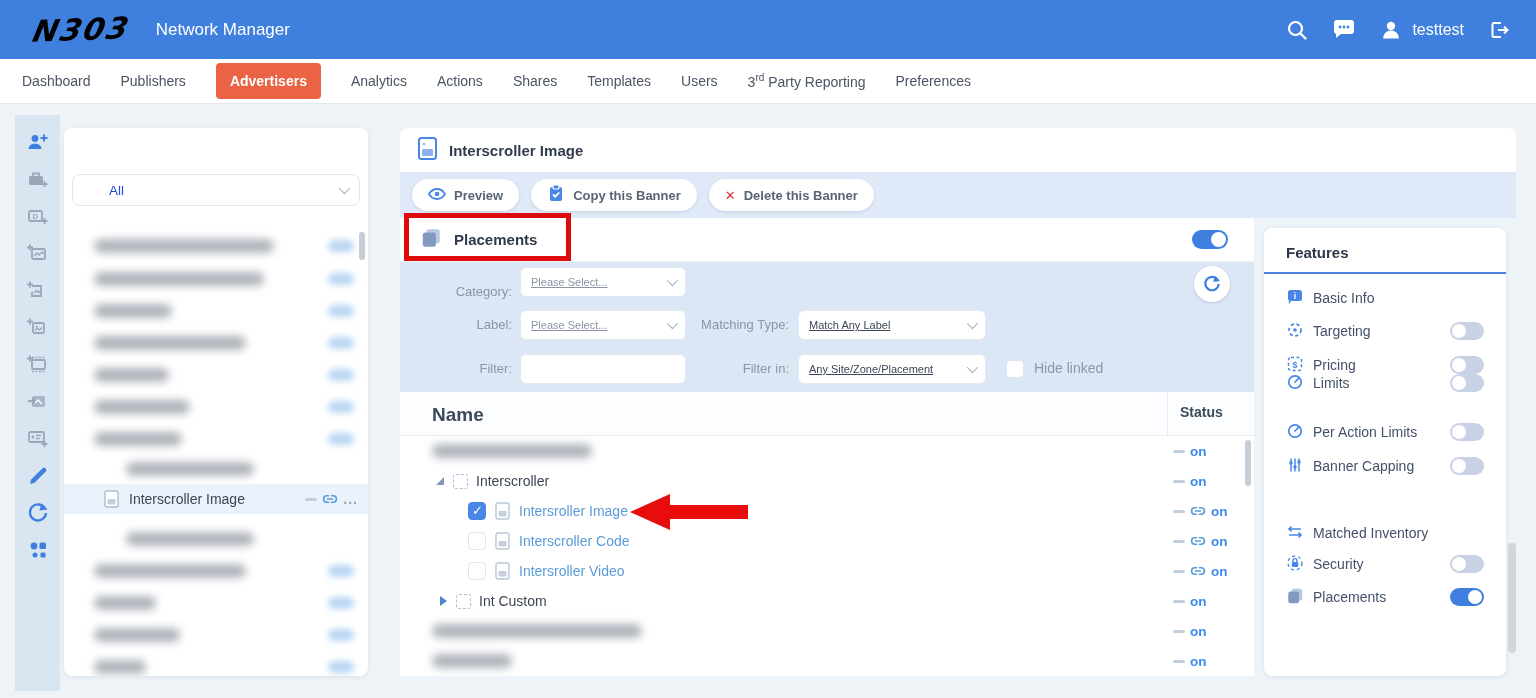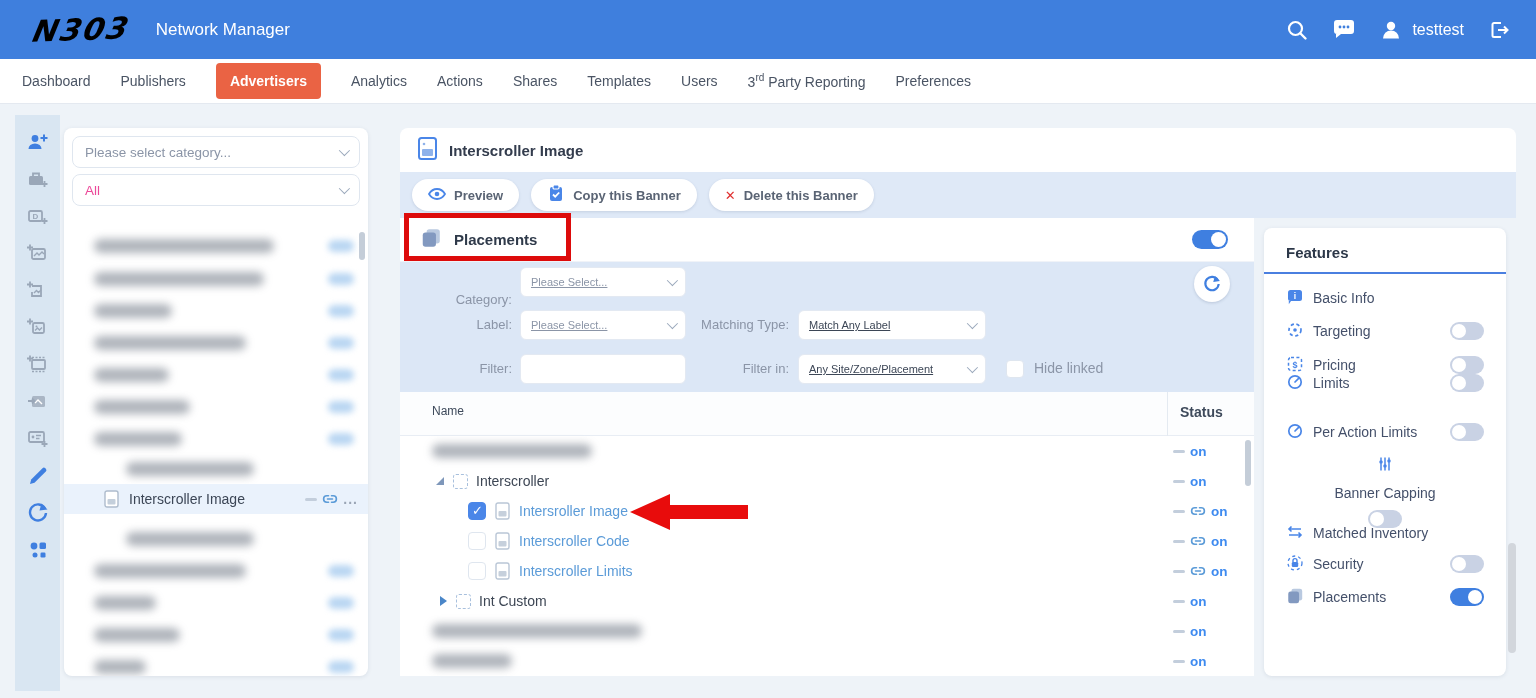--- a/index.html
+++ b/index.html
@@ -17,21 +17,21 @@
   .tab { font-size:14px; color:#4a5464; cursor:pointer; white-space:nowrap; }
   .tab.active { background:#ea6344; color:#fff; font-weight:bold; padding:10px 14px; border-radius:4px; }
   .tab sup { font-size:10px; }
   
   .rail { position:absolute; left:15px; top:115px; width:45px; height:576px; background:#d9e6f2; display:flex; flex-direction:column; align-items:center; padding-top:16px; gap:13px; }
   .railico { width:24px; height:24px; display:flex; align-items:center; justify-content:center; cursor:pointer; }
   
   .leftcard { position:absolute; left:64px; top:128px; width:304px; height:548px; background:#fff; border-radius:8px; box-shadow:0 1px 4px rgba(40,60,90,.10); overflow:hidden; }
   .selbox { position:absolute; left:8px; width:288px; height:32px; border:1px solid #dfe6ef; border-radius:8px; display:flex; align-items:center; padding:0 12px; background:#fff; cursor:pointer; }
   .selbox .stext { font-size:13.5px; color:#8b95a7; flex:1; overflow:hidden; white-space:nowrap; }
-  .selbox .stext.dark { color:#ec4899; }
+  .selbox .stext.dark { color:#1d4ed8;margin-left:24px; }
   .chev { width:8px; height:8px; border-right:1.6px solid #9aa8bb; border-bottom:1.6px solid #9aa8bb; transform:rotate(45deg) translateY(-2px); }
   .blurbar { position:absolute; height:14px; border-radius:7px; background:#6d7683; filter:blur(4px); opacity:.55; }
   .blurbadge { position:absolute; width:26px; height:12px; border-radius:6px; background:#b9d6f2; filter:blur(3px); }
   .treerow-sel { position:absolute; left:0; width:304px; height:30px; background:#eaf2fc; display:flex; align-items:center; cursor:pointer; }
   .dashpill { display:inline-block; width:12px; height:3px; border-radius:2px; background:#c3cedc; }
   .vscroll { position:absolute; width:6px; border-radius:3px; background:#c4cdd8; }
   
   .titlecard { position:absolute; left:400px; top:128px; width:1116px; height:44px; background:#fff; border-radius:8px 8px 0 0; display:flex; align-items:center; padding-left:18px; gap:12px; }
   .titlecard .t { font-size:15px; font-weight:bold; color:#333c4d; }
   .toolbar { position:absolute; left:400px; top:172px; width:1116px; height:46px; background:#dfe9f7; display:flex; align-items:center; gap:12px; padding-left:12px; }
@@ -47,21 +47,21 @@
   .flabel { position:absolute; width:92px; text-align:right; font-size:13px; color:#8b95a7; line-height:30px; }
   .fsel { position:absolute; height:30px; background:#fff; border:1px solid #e3e9f2; border-radius:6px; display:flex; align-items:center; padding:0 10px; cursor:pointer; }
   .fsel .stext { font-size:11px; color:#8b95a7; flex:1; white-space:nowrap;text-decoration:underline; }
   .fsel .stext.dark { color:#3c4656; }
   .finput { position:absolute; height:30px; background:#fff; border:1px solid #e3e9f2; border-radius:6px; padding:0 10px; font-size:13px; color:#3c4656; font-family:inherit; outline:none; }
   .cb { width:18px; height:18px; border:1px solid #dfe6ef; border-radius:4px; background:#fff; cursor:pointer; flex:none; }
   .cb.checked { background:#4a86e8; border-color:#4a86e8; position:relative; }
   .cb.checked::after { content:"✓"; position:absolute; color:#fff; font-size:13px; font-weight:bold; left:3px; top:0px; }
   .refreshbtn { position:absolute; width:36px; height:36px; border-radius:50%; background:#fff; box-shadow:0 1px 3px rgba(50,70,110,.2); display:flex; align-items:center; justify-content:center; cursor:pointer; }
   .thead { position:absolute; left:0; top:174px; width:854px; height:44px; background:#fcfdfe; border-bottom:1px solid #e8edf4; }
-  .thead .cname { position:absolute; left:32px; top:12px; font-weight:normal; color:#3e4a5b; font-size:12px; }
+  .thead .cname { position:absolute; left:32px; top:12px; font-weight:bold; color:#3e4a5b; font-size:19px; }
   .thead .cstatus { position:absolute; left:780px; top:12px; font-weight:bold; color:#3e4a5b; font-size:14px; }
   .thead .vline { position:absolute; left:767px; top:0; width:1px; height:44px; background:#e4eaf1; }
   .trow { position:absolute; left:0; width:846px; height:30px; display:flex; align-items:center; cursor:pointer; }
   .tri-exp { width:0; height:0; border-bottom:8px solid #7e97ba; border-left:8px solid transparent; }
   .tri-col { width:0; height:0; border-left:7px solid #4a86c8; border-top:5px solid transparent; border-bottom:5px solid transparent; }
   .dashsq { width:15px; height:15px; border:1.4px dashed #a8c0dd; border-radius:3px; flex:none; }
   .rowlink { font-size:14px; color:#5b9bd8; }
   .rowtext { font-size:14px; color:#3d4654; }
   .statuscell { position:absolute; display:flex; align-items:center; gap:5px; }
   .on-txt { color:#3d8af0; font-weight:bold; font-size:13.5px; }
@@ -210,24 +210,20 @@
       <svg width="24" height="24" viewBox="0 0 24 24">
         <circle cx="8" cy="8" r="3.4" fill="#3f7fe0"></circle>
         <rect x="13.5" y="4.5" width="6.5" height="6.5" rx="1.5" fill="#3f7fe0"></rect>
         <circle cx="9" cy="17" r="2.5" fill="#3f7fe0"></circle>
         <rect x="14.5" y="14.5" width="5" height="5" rx="1.2" fill="#3f7fe0"></rect>
       </svg>
     </span>
 </div>
 
 <aside class="leftcard">
-  <div class="selbox" style="top:8px;">
-    <span class="stext">Please select category...</span>
-    <span class="chev"></span>
-  </div>
   <div class="selbox" style="top:46px;">
     <span class="stext dark">All</span>
     <span class="chev"></span>
   </div>
 
   <div class="blurbar" style="left:30px;top:111px;width:180px;"></div>
     <div class="blurbadge" style="left:264px;top:112px;"></div>
   <div class="blurbar" style="left:30px;top:144px;width:170px;"></div>
     <div class="blurbadge" style="left:264px;top:145px;"></div>
   <div class="blurbar" style="left:30px;top:176px;width:78px;"></div>
@@ -311,21 +307,21 @@
       <svg width="22" height="22" viewBox="0 0 20 20">
           <rect x="6" y="2" width="12" height="13" rx="2.5" fill="#b9c9e0"></rect>
           <rect x="2.5" y="5" width="12" height="13" rx="2.5" fill="#8299c0"></rect>
         </svg>
     </span>
     <span class="t">Placements</span>
     <div class="toggle on" style="margin-left:auto;margin-right:26px;"></div>
   </div>
 
   <div class="filters">
-    <span class="flabel" style="left:20px;top:23px;">Category:</span>
+    <span class="flabel" style="left:20px;top:15px;">Category:</span>
     <div class="fsel" style="left:120px;top:5px;width:166px;">
       <span class="stext">Please Select...</span>
       <span class="chev"></span>
     </div>
     <div class="refreshbtn" style="left:794px;top:4px;">
       <svg width="20" height="20" viewBox="0 0 24 24">
           <path d="M19 7.5A8 8 0 1 0 20 12" fill="none" stroke="#3f7fe0" stroke-width="2.6"></path>
           <polygon points="15.5,2.5 21.5,8.5 13.5,9.5" fill="#3f7fe0"></polygon>
         </svg>
     </div>
@@ -409,21 +405,21 @@
       </span>
   </div>
   <div class="trow" style="top:338px;">
     <span class="cb" style="margin-left:68px;"></span>
     <span style="margin-left:9px;display:flex;">
         <svg width="15" height="18" viewBox="0 0 15 18">
           <rect x="1" y="1" width="13" height="16" rx="2" fill="#fff" stroke="#b9c6d6" stroke-width="1.4"></rect>
           <rect x="3.5" y="9" width="8" height="5.5" rx="1" fill="#c6d0dc"></rect>
         </svg>
       </span>
-    <span class="rowlink" style="margin-left:9px;">Interscroller Limits</span>
+    <span class="rowlink" style="margin-left:9px;">Intersroller Video</span>
     <span class="statuscell" style="left:773px;">
         <span class="dashpill"></span>
         <svg width="16" height="10" viewBox="0 0 16 10">
           <path d="M6.5 1.8H4.8a3.2 3.2 0 0 0 0 6.4h1.7M9.5 1.8h1.7a3.2 3.2 0 0 1 0 6.4H9.5M5.5 5h5" stroke="#5b9bd8" stroke-width="1.6" fill="none" stroke-linecap="round"></path>
         </svg>
         <span class="on-txt">on</span>
       </span>
   </div>
   <div class="trow" style="top:368px;">
     <span style="margin-left:40px;" class="tri-col"></span>
@@ -489,21 +485,21 @@
     <div class="toggle"></div>
   </div>
   <div class="fitem" style="top:193px;">
     <span><svg width="18" height="18" viewBox="0 0 18 18">
           <circle cx="9" cy="9" r="6.2" fill="none" stroke="#4a86e8" stroke-width="1.7"></circle>
           <path d="M9 9l3.4-3.4" stroke="#4a86e8" stroke-width="1.7" stroke-linecap="round"></path>
         </svg></span>
     <span class="flab">Per Action Limits</span>
     <div class="toggle"></div>
   </div>
-  <div class="fitem" style="top:227px;flex-direction:column;">
+  <div class="fitem" style="top:227px;">
     <span><svg width="18" height="18" viewBox="0 0 18 18">
           <path d="M5 2.5v13M9 2.5v13M13 2.5v13" stroke="#4a86e8" stroke-width="1.5"></path>
           <rect x="3.4" y="5.5" width="3.2" height="3" rx="1" fill="#4a86e8"></rect>
           <rect x="7.4" y="9.5" width="3.2" height="3" rx="1" fill="#4a86e8"></rect>
           <rect x="11.4" y="4.5" width="3.2" height="3" rx="1" fill="#4a86e8"></rect>
         </svg></span>
     <span class="flab">Banner Capping</span>
     <div class="toggle"></div>
   </div>
   <div class="fitem" style="top:294px;">

